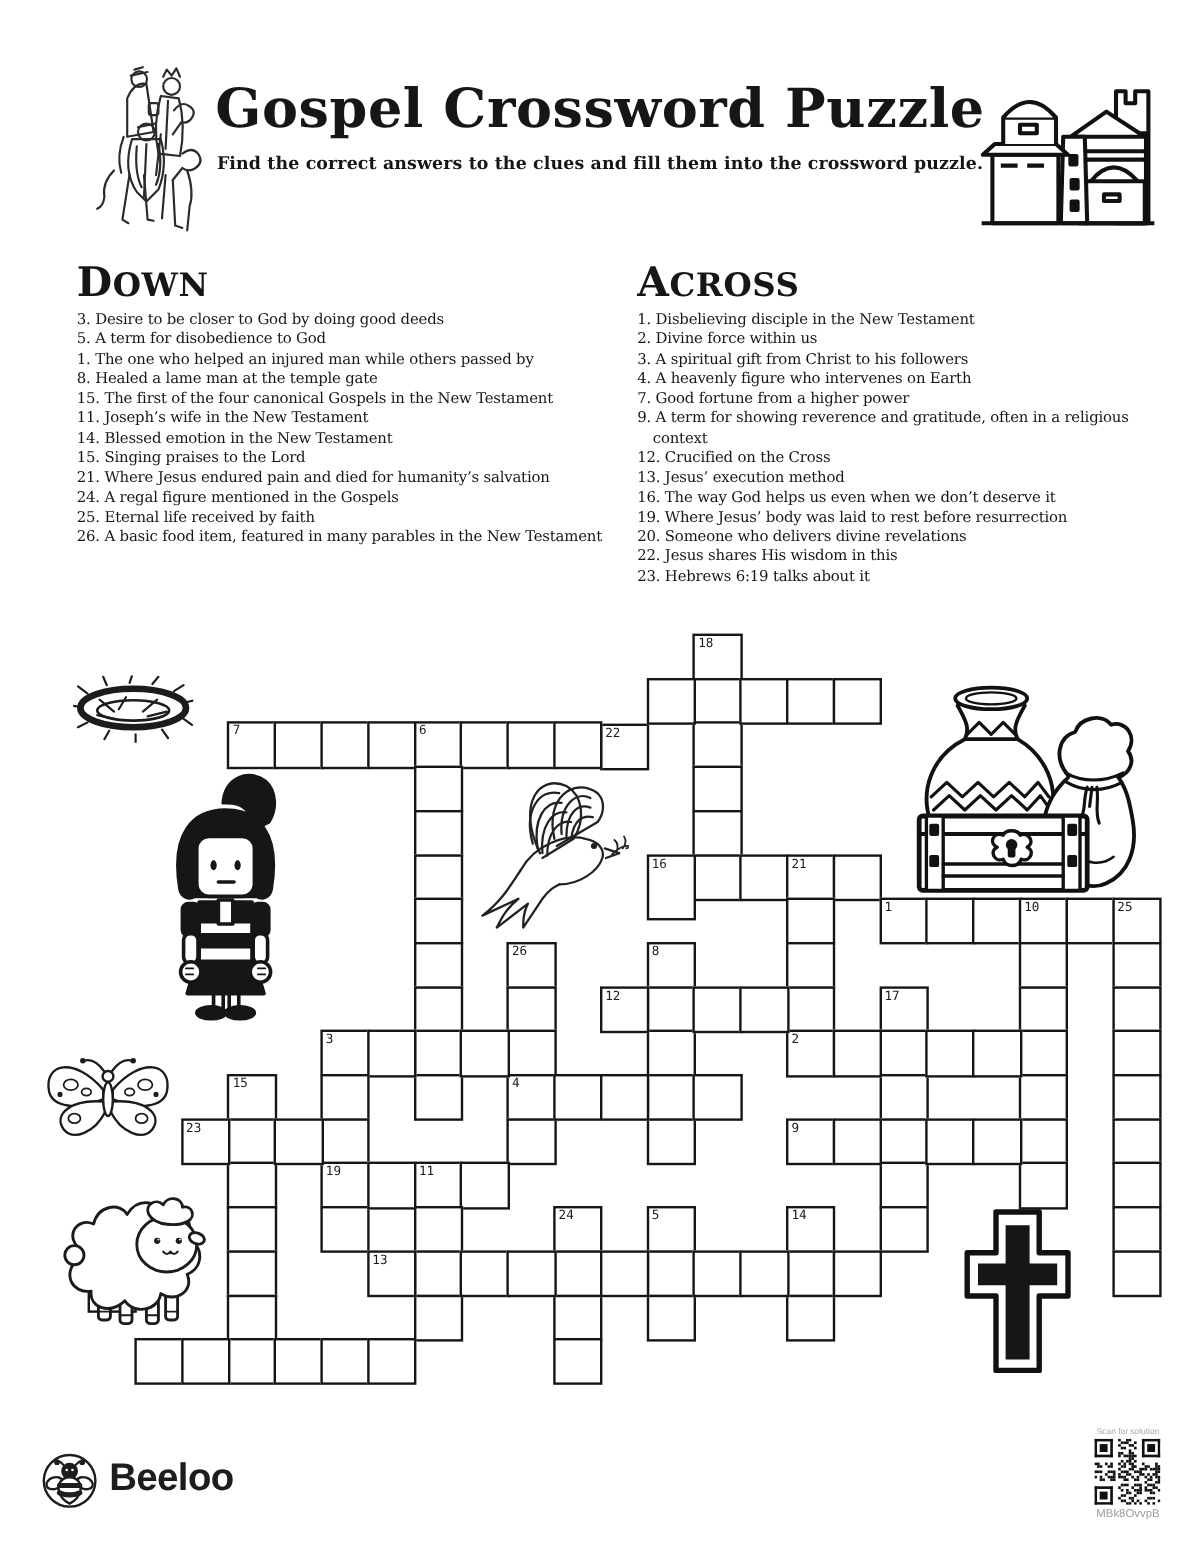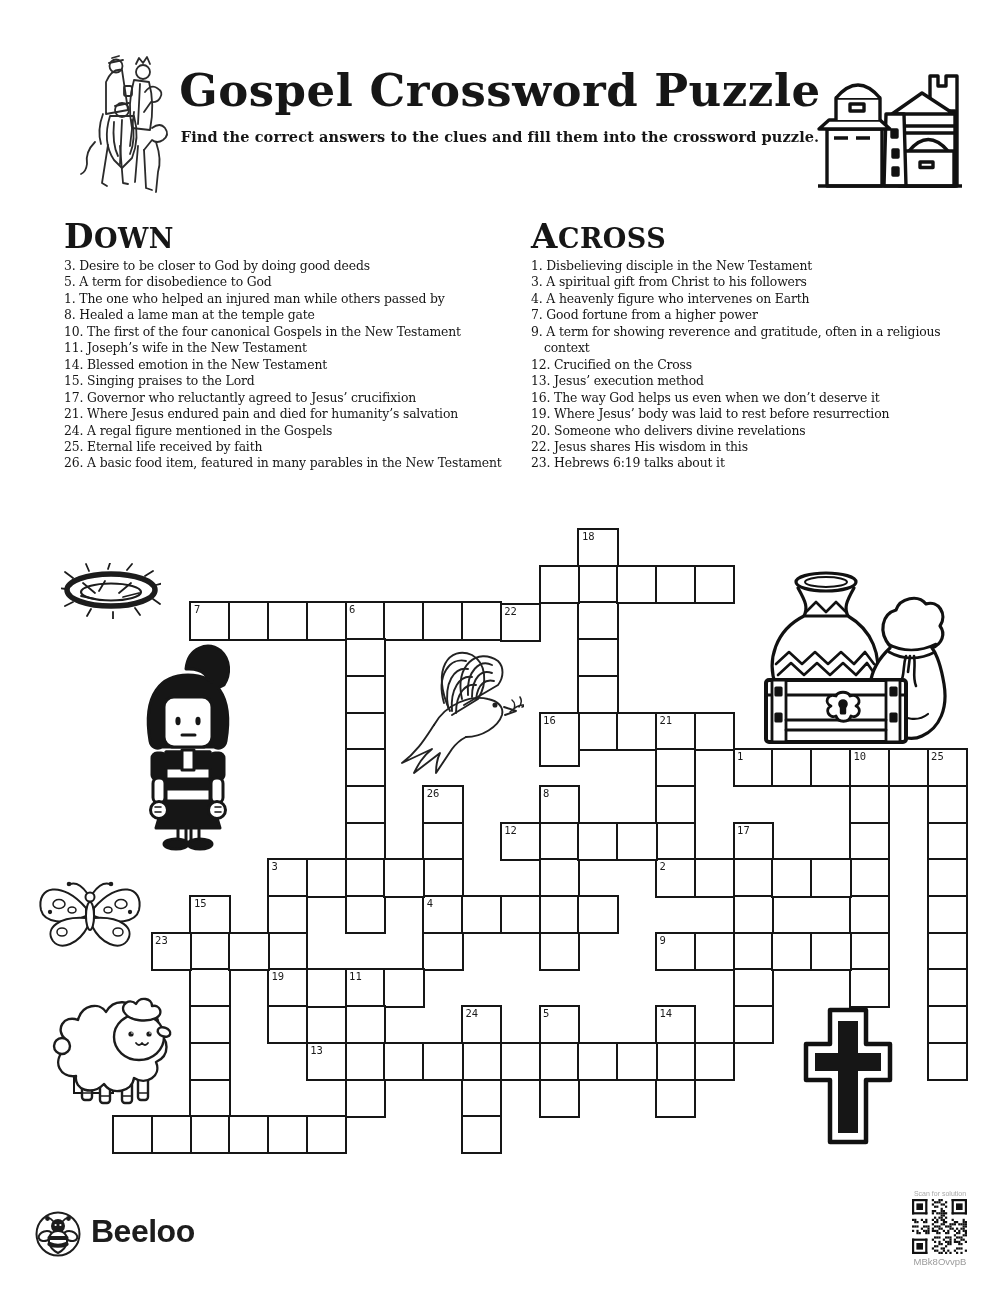--- a/index.html
+++ b/index.html
@@ -103,35 +103,35 @@
     <path d="M4,120 L148,120"></path>
   </svg>
 
   <div class="clue-col" id="down-col">
     <h2 class="clue-head">DOWN</h2>
     <ol class="clues" id="down-list">
         <li>3. Desire to be closer to God by doing good deeds</li>
         <li>5. A term for disobedience to God</li>
         <li>1. The one who helped an injured man while others passed by</li>
         <li>8. Healed a lame man at the temple gate</li>
-        <li>10. The first of the four canonical Gospels in the New Testament</li>
+        <li>15. The first of the four canonical Gospels in the New Testament</li>
         <li>11. Joseph’s wife in the New Testament</li>
         <li>14. Blessed emotion in the New Testament</li>
         <li>15. Singing praises to the Lord</li>
-        <li>17. Governor who reluctantly agreed to Jesus’ crucifixion</li>
         <li>21. Where Jesus endured pain and died for humanity’s salvation</li>
         <li>24. A regal figure mentioned in the Gospels</li>
         <li>25. Eternal life received by faith</li>
         <li>26. A basic food item, featured in many parables in the New Testament</li>
       </ol>
   </div>
   <div class="clue-col" id="across-col">
     <h2 class="clue-head">ACROSS</h2>
     <ol class="clues" id="across-list">
         <li>1. Disbelieving disciple in the New Testament</li>
+        <li>2. Divine force within us</li>
         <li>3. A spiritual gift from Christ to his followers</li>
         <li>4. A heavenly figure who intervenes on Earth</li>
         <li>7. Good fortune from a higher power</li>
         <li>9. A term for showing reverence and gratitude, often in a religious context</li>
         <li>12. Crucified on the Cross</li>
         <li>13. Jesus’ execution method</li>
         <li>16. The way God helps us even when we don’t deserve it</li>
         <li>19. Where Jesus’ body was laid to rest before resurrection</li>
         <li>20. Someone who delivers divine revelations</li>
         <li>22. Jesus shares His wisdom in this</li>

